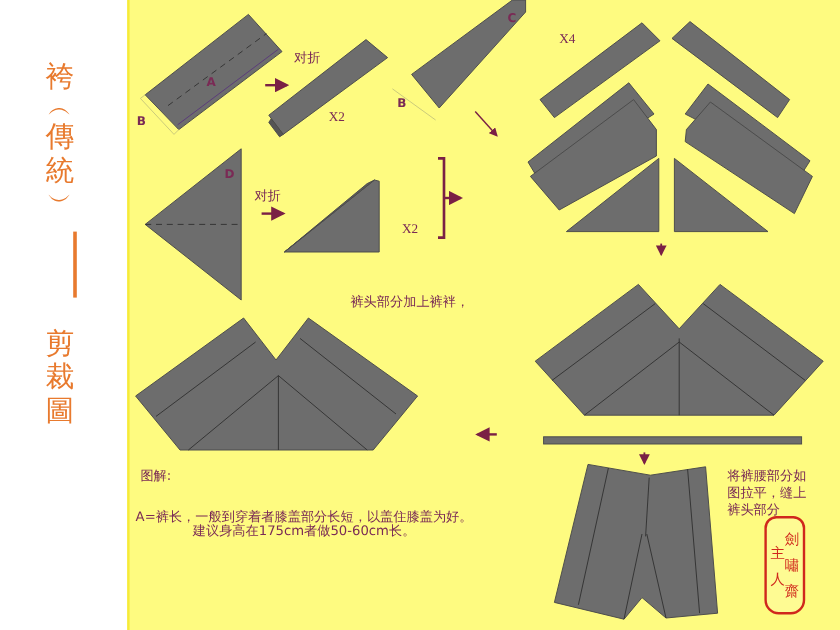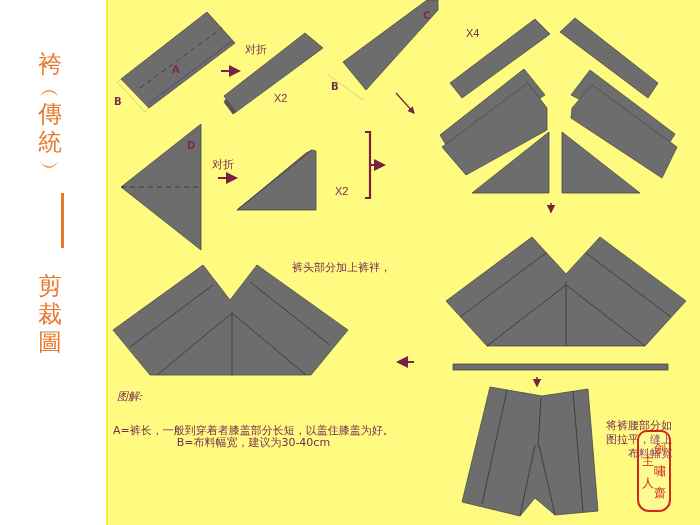--- a/index.html
+++ b/index.html
@@ -23,24 +23,24 @@
     }
     .canvas {
       position: absolute; left: 106px; top: 0; width: 594px; height: 525px;
       background: #fefb80;
       border-left: 2px solid #f6ea3a;
       box-sizing: border-box;
     }
     svg.diagram { position: absolute; left: 0; top: 0; }
     .txt {
       position: absolute; color: #7a2a55; font-size: 11px; line-height: 13px;
-      white-space: nowrap; font-family: Liberation Sans, sans-serif; text-align: right;
+      white-space: nowrap; font-family: Liberation Serif, serif;
     }
     .lbl { position: absolute; color: #7a2a55; font-size: 10px; font-weight: bold; }
-    .legend-title { position: absolute; left: 117px; top: 389px; color: #7a2a55; font-size: 11px; font-style: italic; }
+    .legend-title { position: absolute; left: 117px; top: 389px; color: #7a2a55; font-size: 11px; }
     .legend { position: absolute; left: 113px; top: 425px; color: #7a2a55; font-size: 11px; line-height: 12px; text-align: center; }
     .legend div { white-space: nowrap; }
     .seal {
       position: absolute; left: 637px; top: 430px; width: 34px; height: 82px;
       border: 2px solid #d0281c; border-radius: 10px 10px 12px 12px;
       color: #d0281c; box-sizing: border-box; background: rgba(255,255,255,0.15);
     }
     .seal .col { position: absolute; top: 6px; width: 14px; font-size: 12px; line-height: 22px; text-align: center; font-family: "DejaVu Serif", serif; }
     .seal .c1 { right: 2px; }
     .seal .c2 { left: 2px; top: 18px; }
@@ -149,34 +149,34 @@
 <span class="lbl" style="left:331px;top:81px;">B</span>
 <span class="lbl" style="left:423px;top:10px;">C</span>
 <span class="lbl" style="left:187px;top:140px;">D</span>
 
 <span class="txt" style="left:245px;top:43px;">对折</span>
 <span class="txt" style="left:212px;top:158px;">对折</span>
 <span class="txt" style="left:274px;top:92px;">X2</span>
 <span class="txt" style="left:335px;top:185px;">X2</span>
 <span class="txt" style="left:466px;top:27px;">X4</span>
 
-<div class="txt" style="left:292px;top:246px;margin-top:15px;">
+<div class="txt" style="left:292px;top:246px;">
   <div>裤头部分加上裤袢，</div>
 </div>
 
-<div class="txt" style="left:606px;top:390px;line-height:14px;margin-top:28px;">
+<div class="txt" style="left:606px;top:390px;line-height:14px;">
   <div>将裤腰部分如</div>
   <div>图拉平，缝上</div>
-  <div>布料幅宽</div>
+  <div>裤头部分</div>
 </div>
 
 <div class="legend-title">图解:</div>
 <div class="legend">
   <div>A=裤长，一般到穿着者膝盖部分长短，以盖住膝盖为好。</div>
-  <div>B=布料幅宽，建议为30-40cm</div>
+  <div>建议身高在175cm者做50-60cm长。</div>
 </div>
 
 <div class="seal">
   <div class="col c1">
     <div>劍</div>
     <div>嘯</div>
     <div>齋</div>
   </div>
   <div class="col c2">
     <div>主</div>

